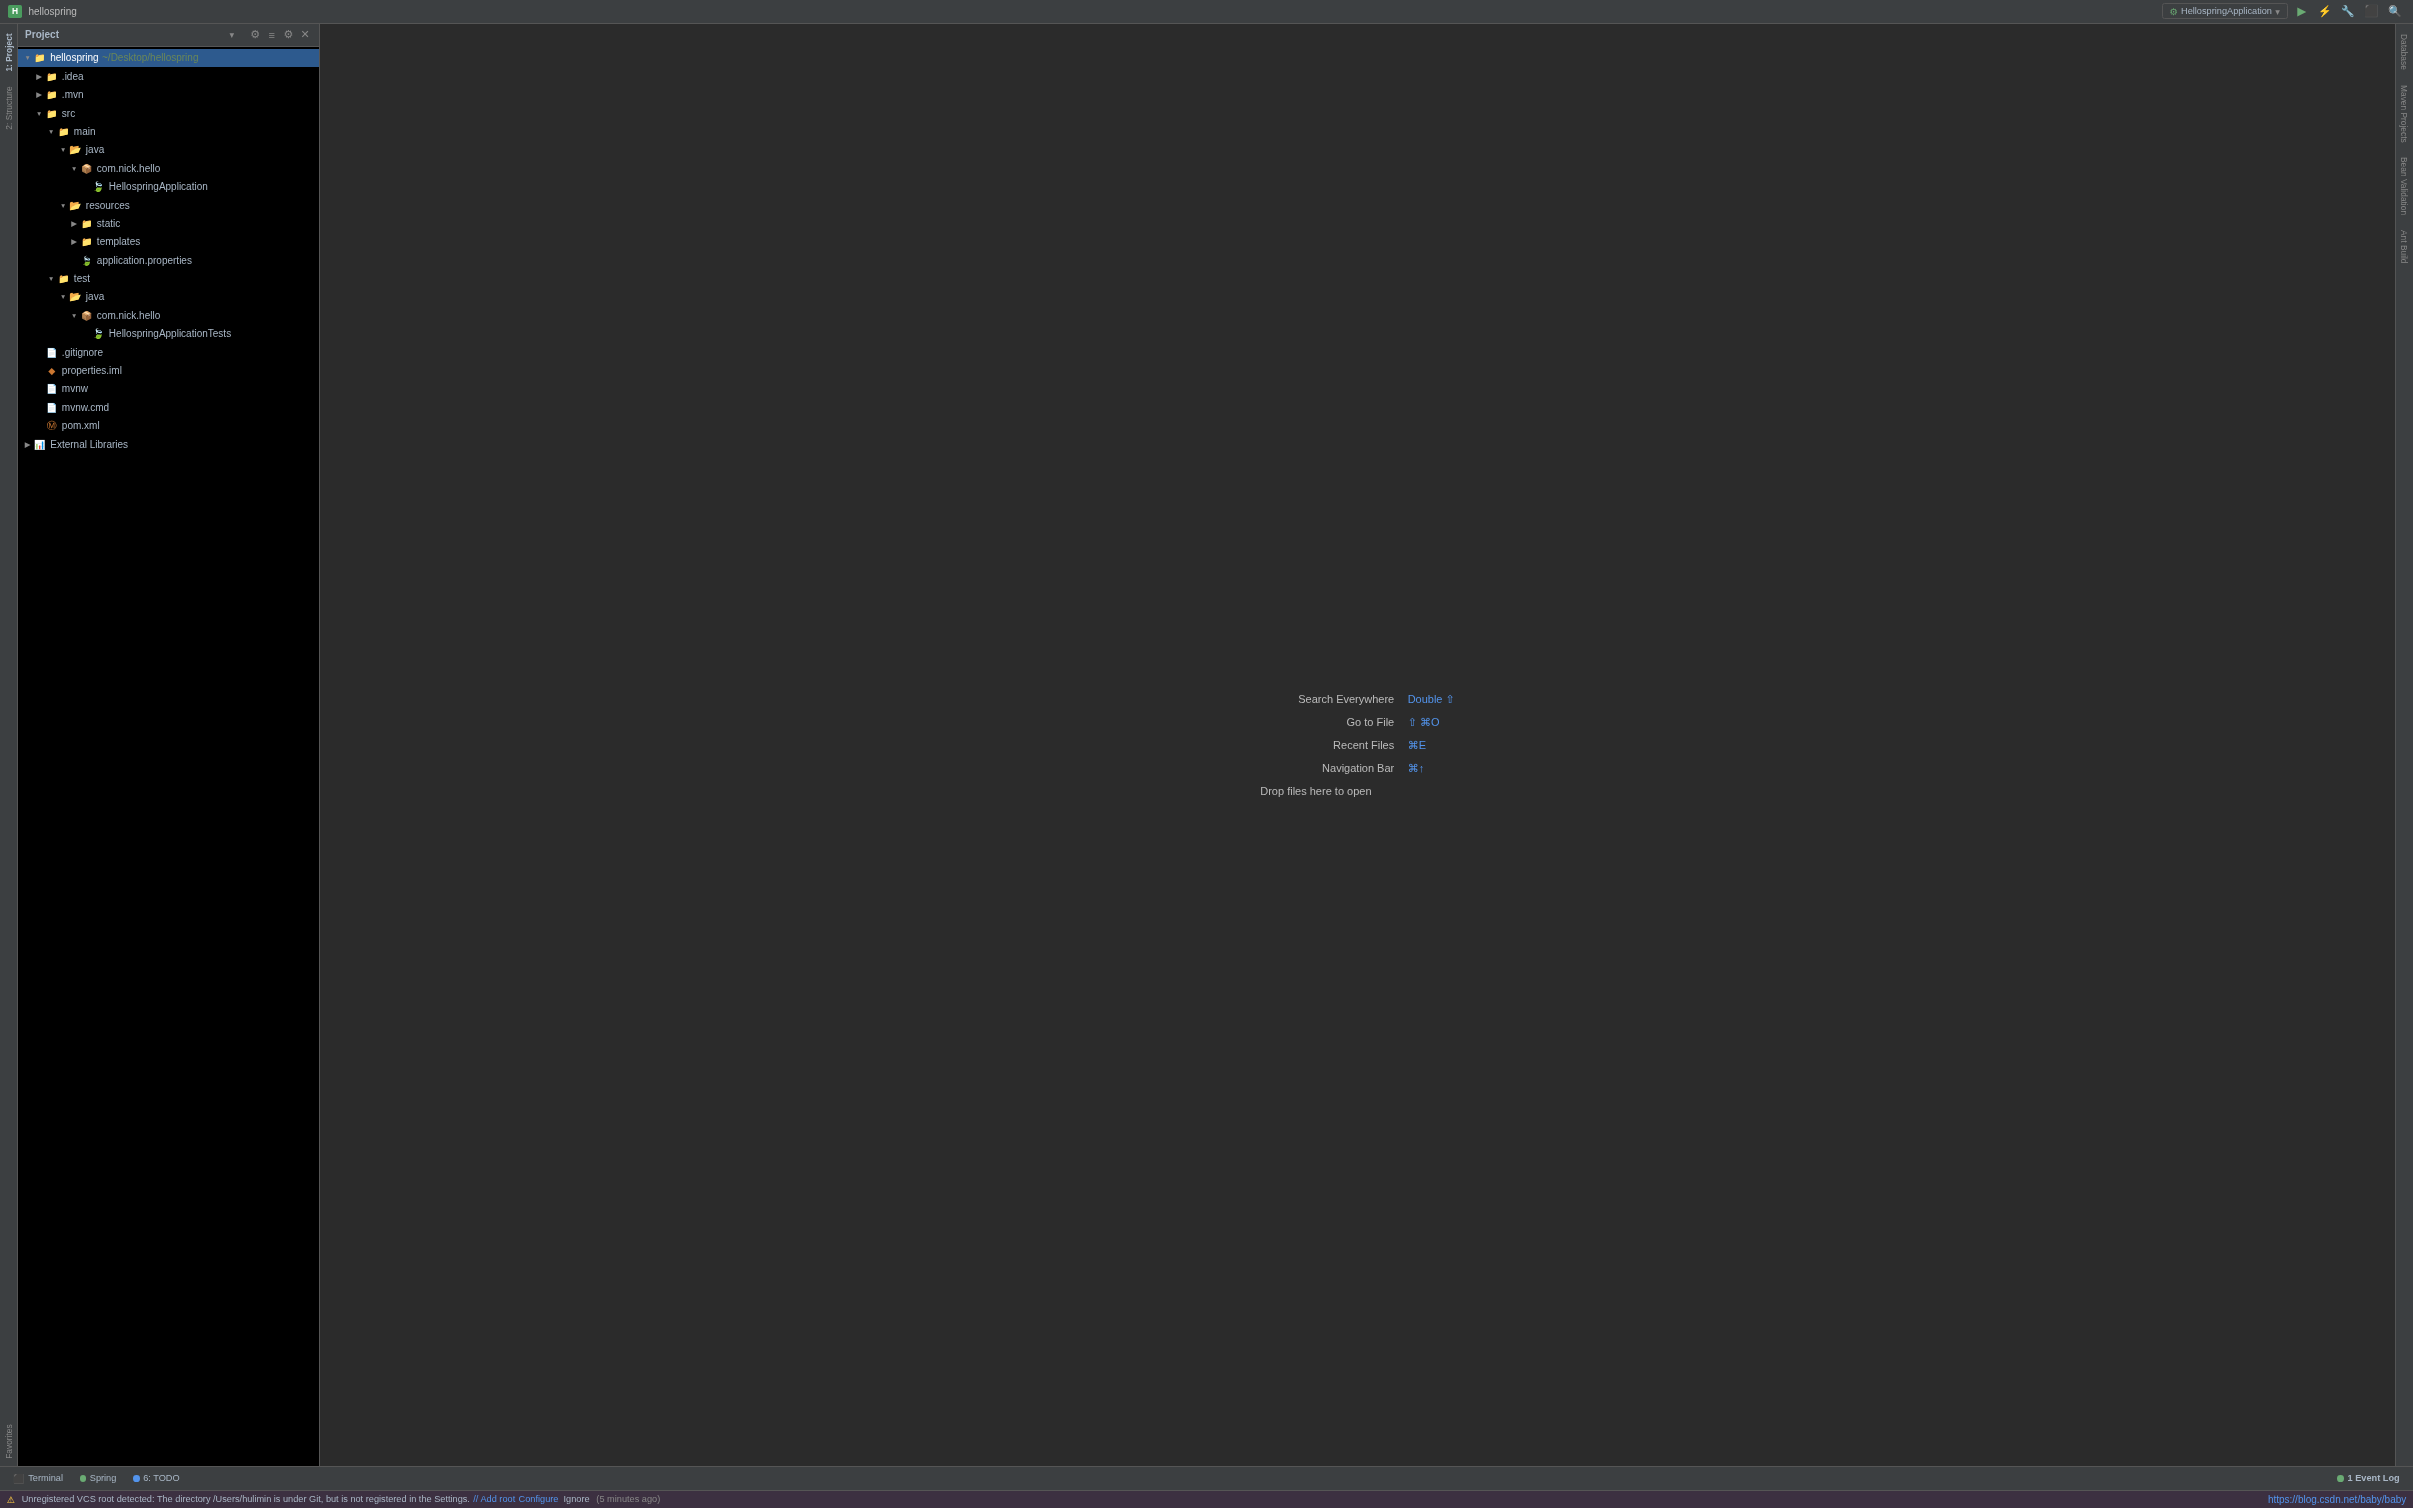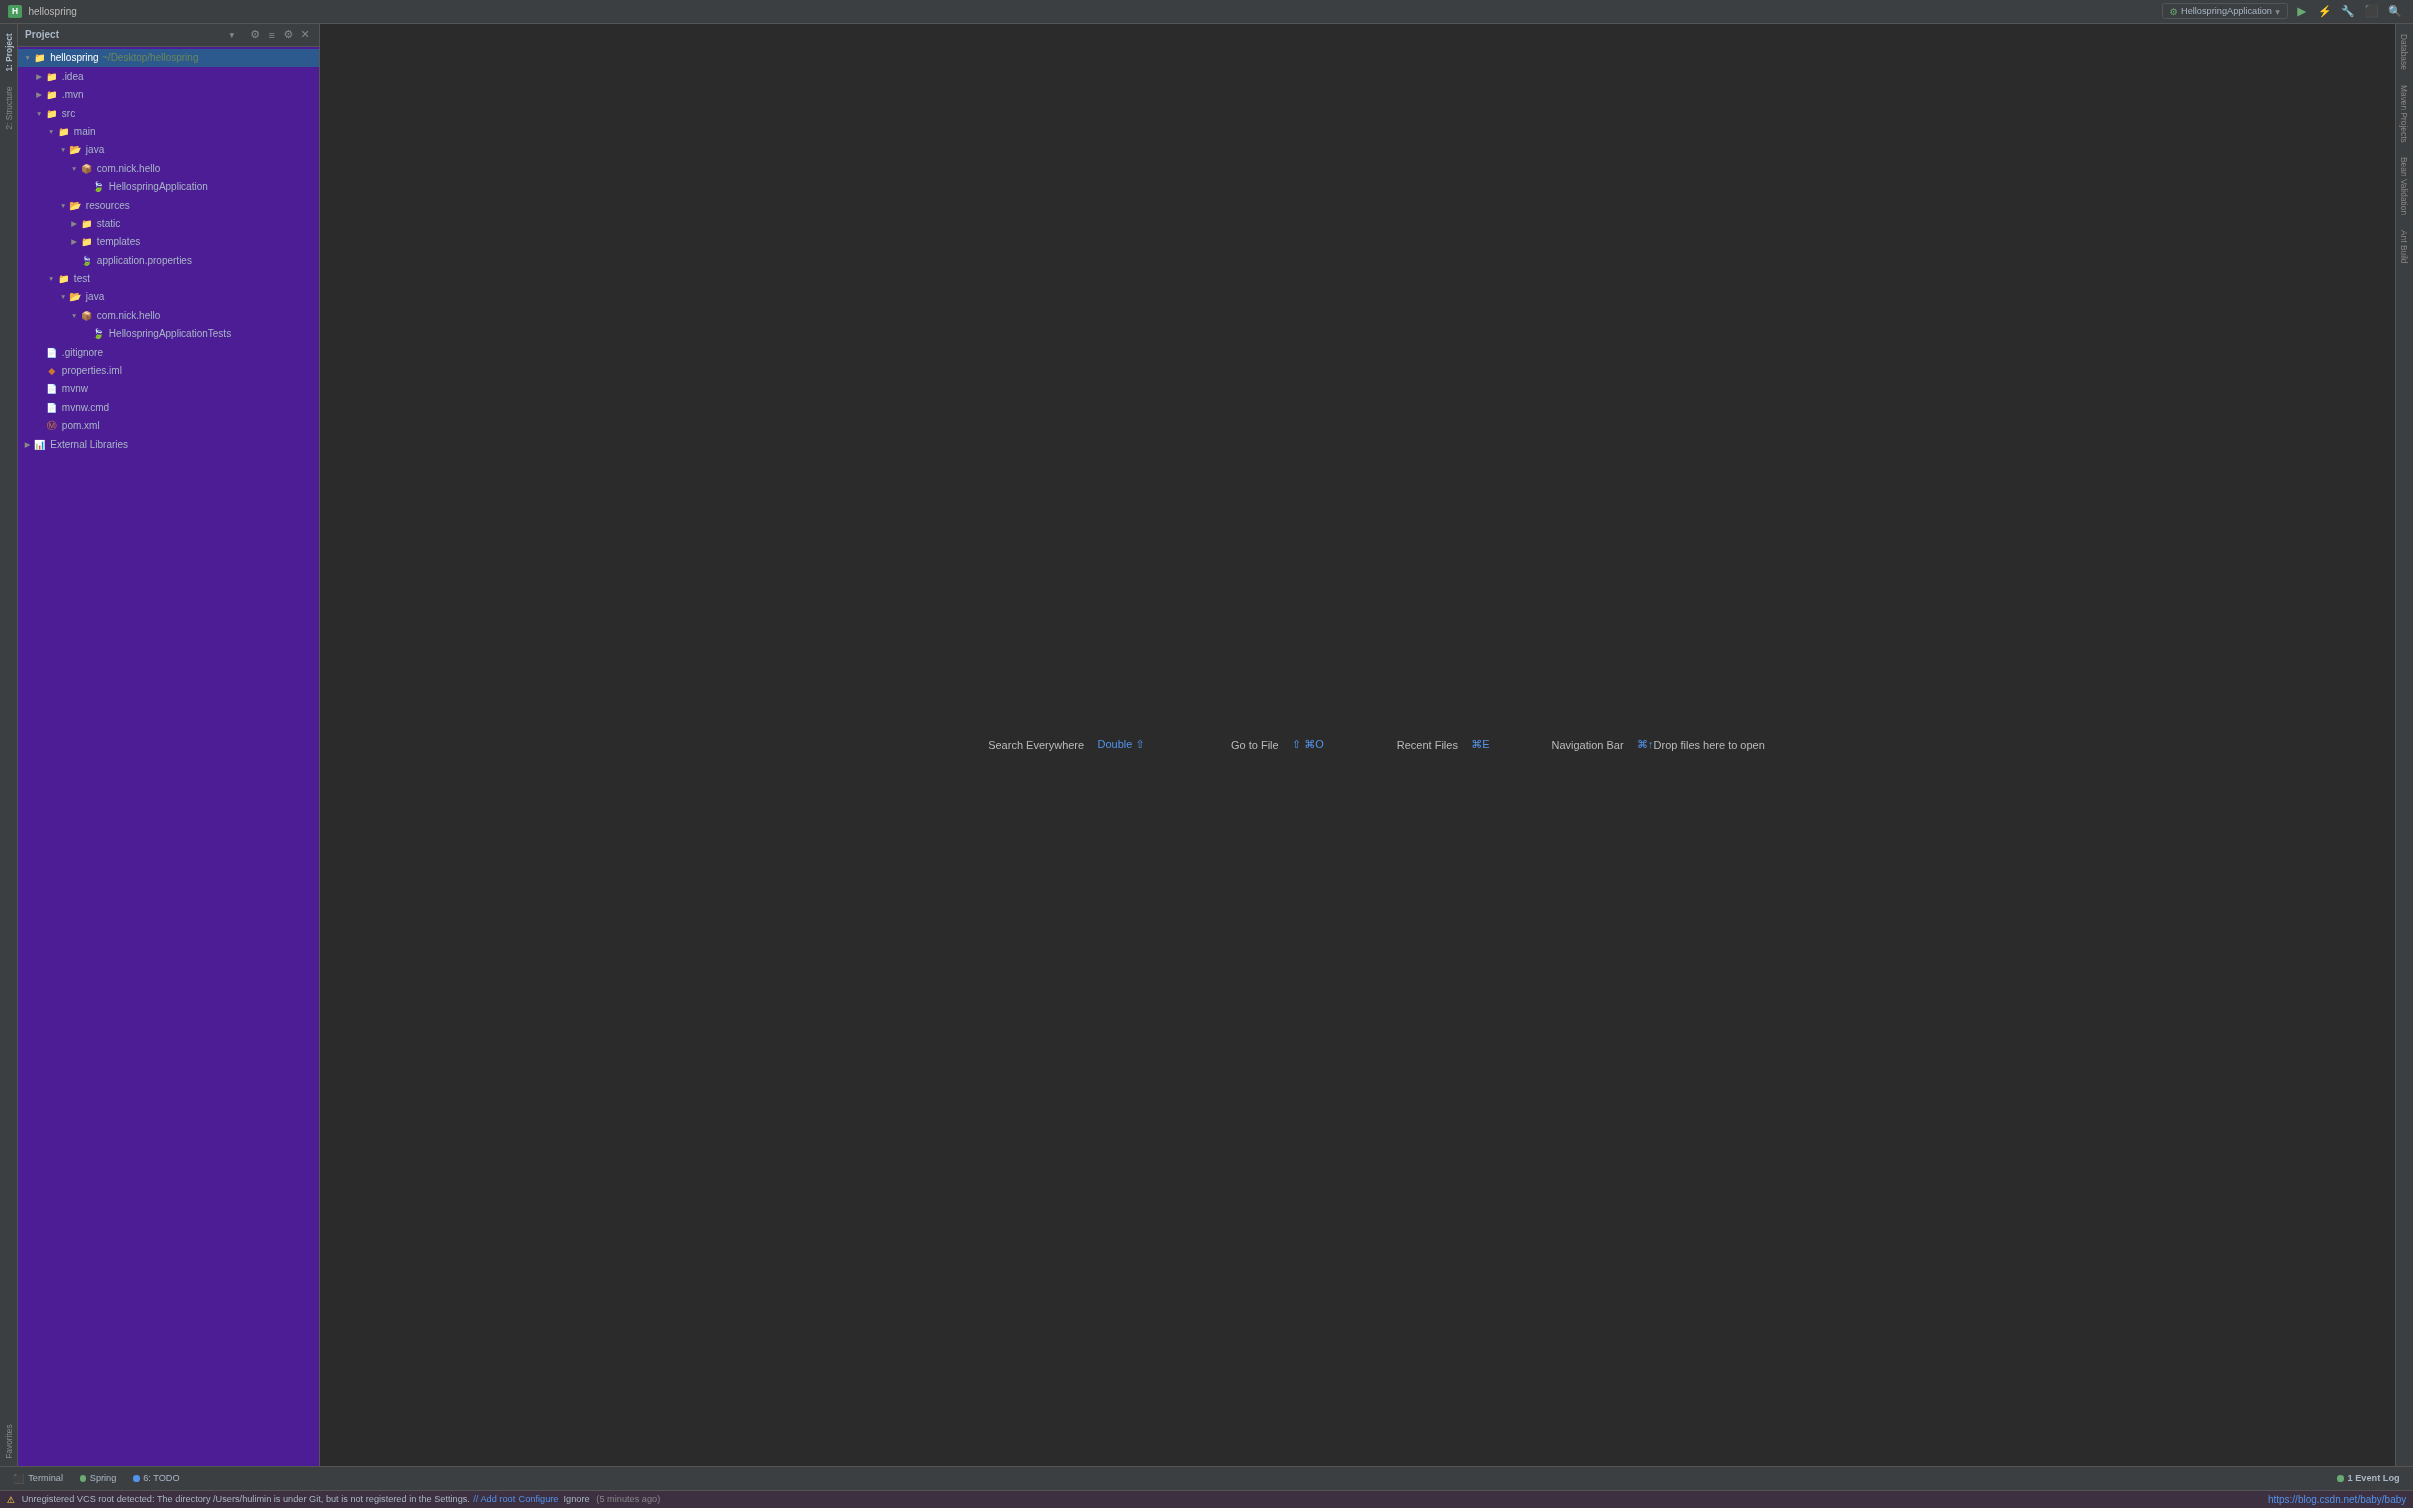--- a/index.html
+++ b/index.html
@@ -72,21 +72,21 @@
       align-items: center;
       padding-top: 3.4px;
       gap: 1.7px;
       border-right: 0.8px solid #555;
       flex-shrink: 0;
     }
 
     
     .project-panel {
       width: 302px;
-      background: #4c1d95;
+      background: #000000;
       display: flex;
       flex-direction: column;
       border-right: 0.8px solid #555;
       flex-shrink: 0;
     }
     .panel-header {
       background: #3c3f41;
       height: 23.5px;
       display: flex;
       align-items: center;
@@ -160,20 +160,22 @@
       display: flex;
       align-items: center;
       justify-content: center;
       flex-direction: column;
       gap: 6.7px;
       position: relative;
     }
 
     .hint-table {
       display: flex;
+      flex-direction: column;
+      gap: 10px;
     }
     .hint-row {
       display: flex;
       align-items: center;
       gap: 13.4px;
     }
     .hint-label {
       color: #bbbbbb;
       font-size: 11px;
       width: 134px;

